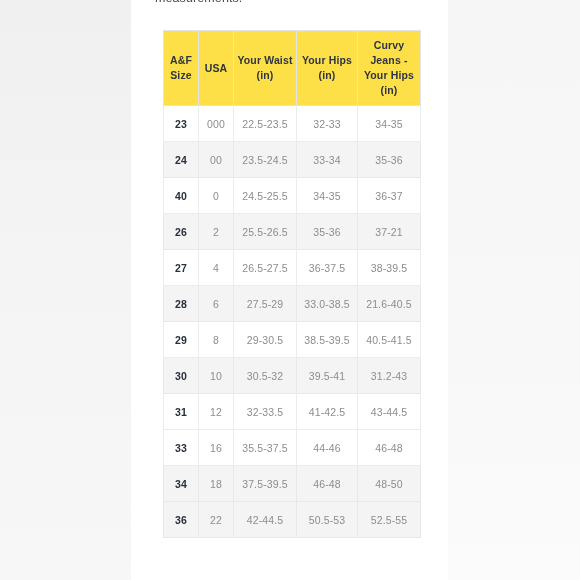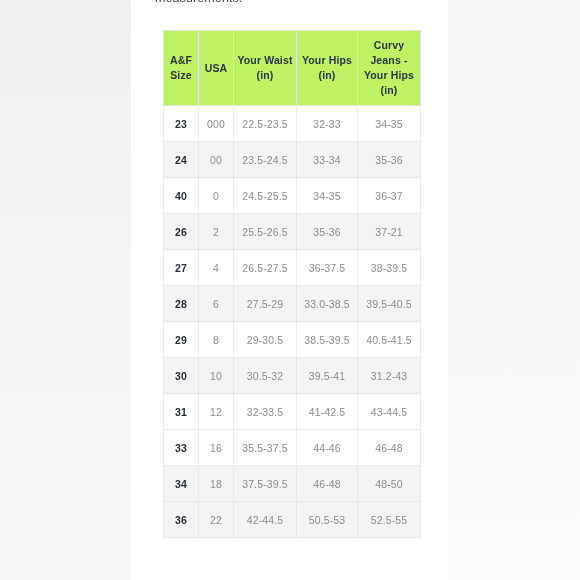--- a/index.html
+++ b/index.html
@@ -70,21 +70,21 @@
     border: 1px solid #e3e3e3;
   }
 
   table.size-chart col.c0 { width: 35px; }
   table.size-chart col.c1 { width: 35px; }
   table.size-chart col.c2 { width: 63px; }
   table.size-chart col.c3 { width: 61px; }
   table.size-chart col.c4 { width: 63px; }
 
   table.size-chart thead th {
-    background: #bef264;
+    background: #fde047;
     color: #2e3440;
     font-size: 10.5px;
     font-weight: bold;
     line-height: 15px;
     text-align: center;
     vertical-align: middle;
     padding: 7px 3px;
     height: 60px;
     border: 1px solid #e3e3e3;
     letter-spacing: .15px;
@@ -177,21 +177,21 @@
               <td>4</td>
               <td>26.5-27.5</td>
               <td>36-37.5</td>
               <td>38-39.5</td>
             </tr>
             <tr class="alt">
               <td class="size-col">28</td>
               <td>6</td>
               <td>27.5-29</td>
               <td>33.0-38.5</td>
-              <td>39.5-40.5</td>
+              <td>21.6-40.5</td>
             </tr>
             <tr>
               <td class="size-col">29</td>
               <td>8</td>
               <td>29-30.5</td>
               <td>38.5-39.5</td>
               <td>40.5-41.5</td>
             </tr>
             <tr class="alt">
               <td class="size-col">30</td>

